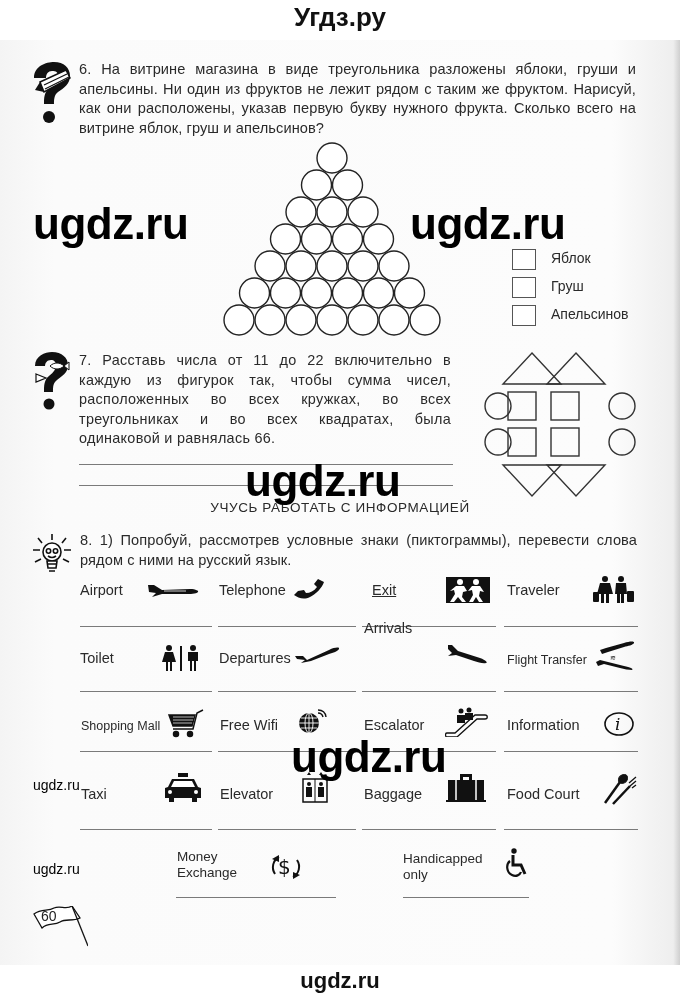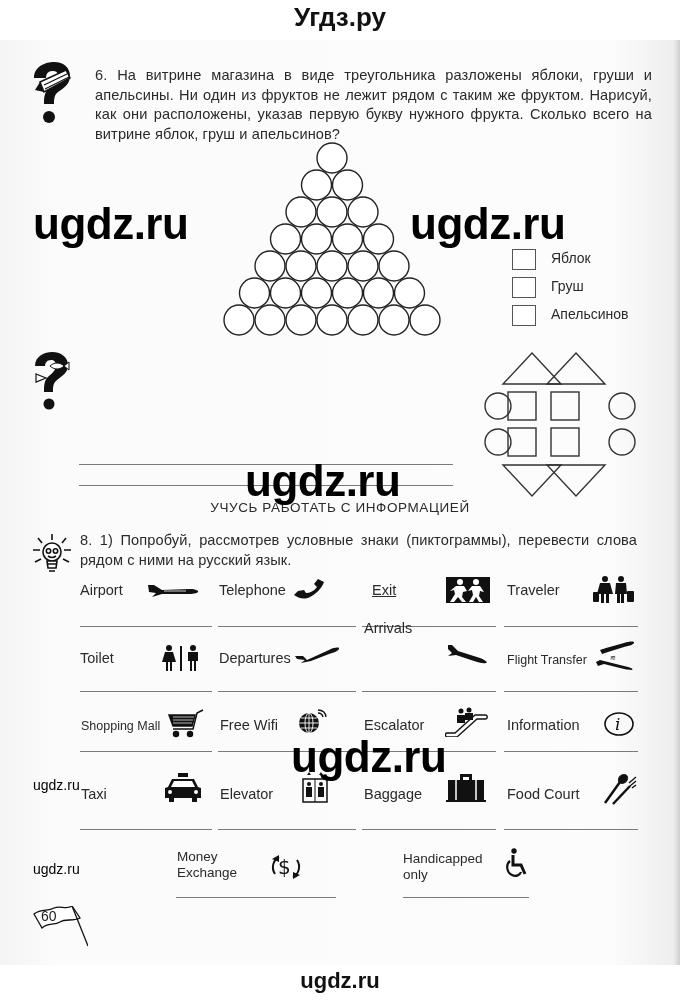--- a/index.html
+++ b/index.html
@@ -57,21 +57,21 @@
 
   <div class="icon" style="left:30px; top:22px;">
     <svg width="42" height="66" viewBox="0 0 42 66">
       <path d="M4 16 C4 4 16 0 24 0 C34 0 40 6 40 14 C40 22 34 26 28 30 C24 33 24 38 24 42 L14 42 C14 36 14 30 20 25 C26 20 28 18 28 14 C28 10 26 9 22 9 C18 9 16 12 16 16 Z" fill="#111"></path>
       <path d="M10 20 L36 8 L40 16 L14 30 Z" fill="#fff" stroke="#111" stroke-width="1.5"></path>
       <path d="M14 23 L37 12 M15 27 L39 15" stroke="#111" stroke-width="1.2"></path>
       <path d="M10 20 L14 30 L5 28 Z" fill="#111"></path>
       <circle cx="19" cy="55" r="6" fill="#111"></circle>
     </svg>
   </div>
-  <div class="abs ptext" style="left:79px; top:26px; width:557px;margin-left:16px;">6. На витрине магазина в виде треугольника разложены яблоки, груши и апельсины. Ни один из фруктов не лежит рядом с таким же фруктом. Нарисуй, как они расположены, указав первую букву нужного фрукта. Сколько всего на витрине яблок, груш и апельсинов?</div>
+  <div class="abs ptext" style="left:79px; top:20px; width:557px;">6. На витрине магазина в виде треугольника разложены яблоки, груши и апельсины. Ни один из фруктов не лежит рядом с таким же фруктом. Нарисуй, как они расположены, указав первую букву нужного фрукта. Сколько всего на витрине яблок, груш и апельсинов?</div>
 
   <div class="icon" style="left:222px; top:101px;">
     <svg id="triangle-svg" width="220" height="196" viewBox="0 0 220 196">
         <circle cx="110" cy="17" r="15" fill="#fff" stroke="#222" stroke-width="1.4"></circle>
         <circle cx="94.5" cy="44" r="15" fill="#fff" stroke="#222" stroke-width="1.4"></circle>
         <circle cx="125.5" cy="44" r="15" fill="#fff" stroke="#222" stroke-width="1.4"></circle>
         <circle cx="79" cy="71" r="15" fill="#fff" stroke="#222" stroke-width="1.4"></circle>
         <circle cx="110" cy="71" r="15" fill="#fff" stroke="#222" stroke-width="1.4"></circle>
         <circle cx="141" cy="71" r="15" fill="#fff" stroke="#222" stroke-width="1.4"></circle>
         <circle cx="63.5" cy="98" r="15" fill="#fff" stroke="#222" stroke-width="1.4"></circle>
@@ -107,20 +107,21 @@
   <div class="legend-label" style="left:551px; top:265px;">Апельсинов</div>
 
   <div class="icon" style="left:32px; top:312px;">
     <svg width="38" height="62" viewBox="0 0 38 62">
       <path d="M3 14 C3 4 13 0 20 0 C30 0 36 6 36 13 C36 21 30 24 25 28 C21 31 21 35 21 40 L12 40 C12 34 12 28 17 24 C22 20 24 17 24 13 C24 10 22 8 19 8 C15 8 13 11 13 14 Z" fill="#111"></path>
       <path d="M18 14 C22 10 28 10 32 14 C28 18 22 18 18 14 Z M32 14 L37 10 L37 18 Z" fill="#fff" stroke="#111" stroke-width="1"></path>
       <path d="M4 22 L14 26 L4 30 Z" fill="#fff" stroke="#111" stroke-width="1.2"></path>
       <circle cx="17" cy="52" r="5.5" fill="#111"></circle>
     </svg>
   </div>
+  <div class="abs ptext" style="left:79px; top:311px; width:372px; font-size:14.4px; letter-spacing:0.3px;">7. Расставь числа от 11 до 22 включительно в каждую из фигурок так, чтобы сумма чисел, расположенных во всех кружках, во всех треугольниках и во всех квадратах, была одинаковой и равнялась 66.</div>
   <div class="line" style="left:79px; top:424px; width:374px;"></div>
   <div class="line" style="left:79px; top:445px; width:374px;"></div>
 
   <div class="icon" style="left:484px; top:310px;">
     <svg width="160" height="148" viewBox="0 0 160 148" fill="none" stroke="#333" stroke-width="1.4">
 
       <path d="M48 3 L77 34 L19 34 Z"></path>
       <path d="M92 3 L121 34 L63 34 Z"></path>
 
       <rect x="24" y="42" width="28" height="28"></rect>

